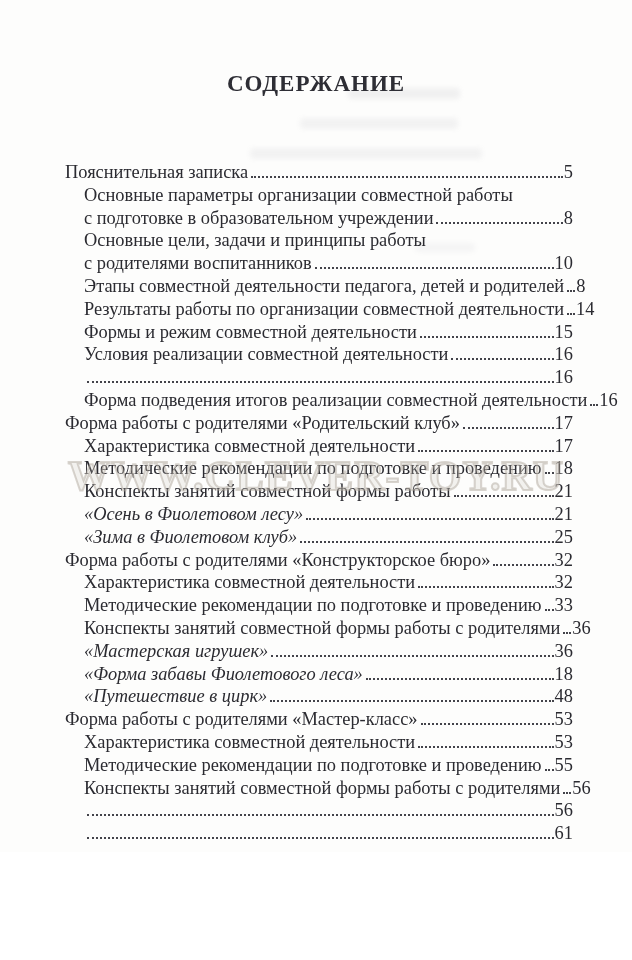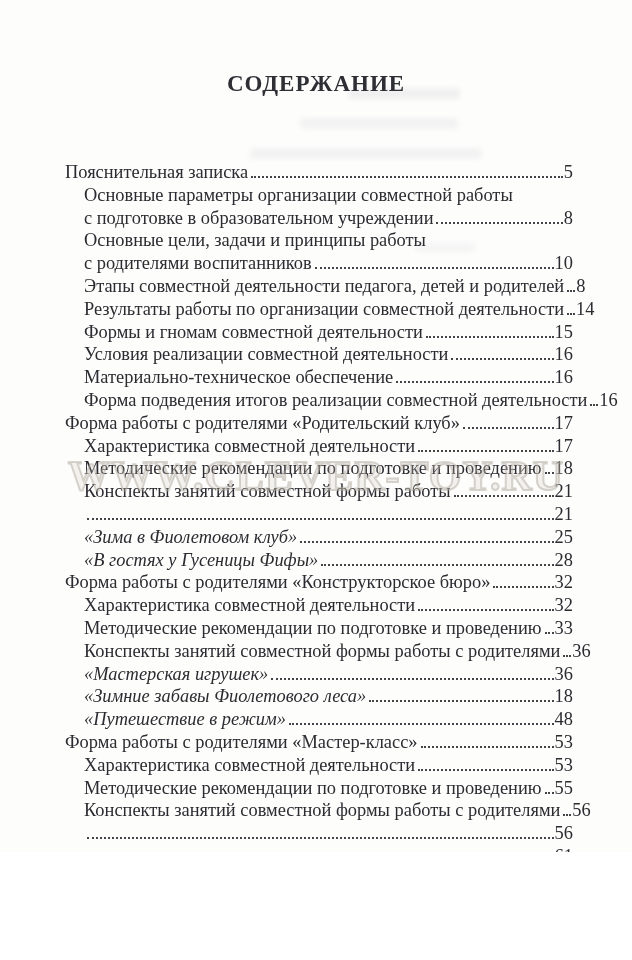--- a/index.html
+++ b/index.html
@@ -120,31 +120,30 @@
         <span class="t">Этапы совместной деятельности педагога, детей и родителей</span>
         <span class="leader"></span>
         <span class="pg">8</span>
       </div>
       <div class="row lvl1">
         <span class="t">Результаты работы по организации совместной деятельности</span>
         <span class="leader"></span>
         <span class="pg">14</span>
       </div>
       <div class="row lvl1">
-        <span class="t">Формы и гномам совместной деятельности</span>
+        <span class="t">Формы и режим совместной деятельности</span>
         <span class="leader"></span>
         <span class="pg">15</span>
       </div>
       <div class="row lvl1">
         <span class="t">Условия реализации совместной деятельности</span>
         <span class="leader"></span>
         <span class="pg">16</span>
       </div>
       <div class="row lvl1">
-        <span class="t">Материально-техническое обеспечение</span>
         <span class="leader"></span>
         <span class="pg">16</span>
       </div>
       <div class="row lvl1">
         <span class="t">Форма подведения итогов реализации совместной деятельности</span>
         <span class="leader"></span>
         <span class="pg">16</span>
       </div>
       <div class="row lvl0">
         <span class="t">Форма работы с родителями «Родительский клуб»</span>
@@ -160,33 +159,29 @@
         <span class="t">Методические рекомендации по подготовке и проведению</span>
         <span class="leader"></span>
         <span class="pg">18</span>
       </div>
       <div class="row lvl1">
         <span class="t">Конспекты занятий совместной формы работы</span>
         <span class="leader"></span>
         <span class="pg">21</span>
       </div>
       <div class="row lvl1 it">
+        <span class="t">«Осень в Фиолетовом лесу»</span>
         <span class="leader"></span>
         <span class="pg">21</span>
       </div>
       <div class="row lvl1 it">
         <span class="t">«Зима в Фиолетовом клуб»</span>
         <span class="leader"></span>
         <span class="pg">25</span>
       </div>
-      <div class="row lvl1 it">
-        <span class="t">«В гостях у Гусеницы Фифы»</span>
-        <span class="leader"></span>
-        <span class="pg">28</span>
-      </div>
       <div class="row lvl0">
         <span class="t">Форма работы с родителями «Конструкторское бюро»</span>
         <span class="leader"></span>
         <span class="pg">32</span>
       </div>
       <div class="row lvl1">
         <span class="t">Характеристика совместной деятельности</span>
         <span class="leader"></span>
         <span class="pg">32</span>
       </div>
@@ -199,26 +194,26 @@
         <span class="t">Конспекты занятий совместной формы работы с родителями</span>
         <span class="leader"></span>
         <span class="pg">36</span>
       </div>
       <div class="row lvl1 it">
         <span class="t">«Мастерская игрушек»</span>
         <span class="leader"></span>
         <span class="pg">36</span>
       </div>
       <div class="row lvl1 it">
-        <span class="t">«Зимние забавы Фиолетового леса»</span>
+        <span class="t">«Форма забавы Фиолетового леса»</span>
         <span class="leader"></span>
         <span class="pg">18</span>
       </div>
       <div class="row lvl1 it">
-        <span class="t">«Путешествие в режим»</span>
+        <span class="t">«Путешествие в цирк»</span>
         <span class="leader"></span>
         <span class="pg">48</span>
       </div>
       <div class="row lvl0">
         <span class="t">Форма работы с родителями «Мастер-класс»</span>
         <span class="leader"></span>
         <span class="pg">53</span>
       </div>
       <div class="row lvl1">
         <span class="t">Характеристика совместной деятельности</span>

